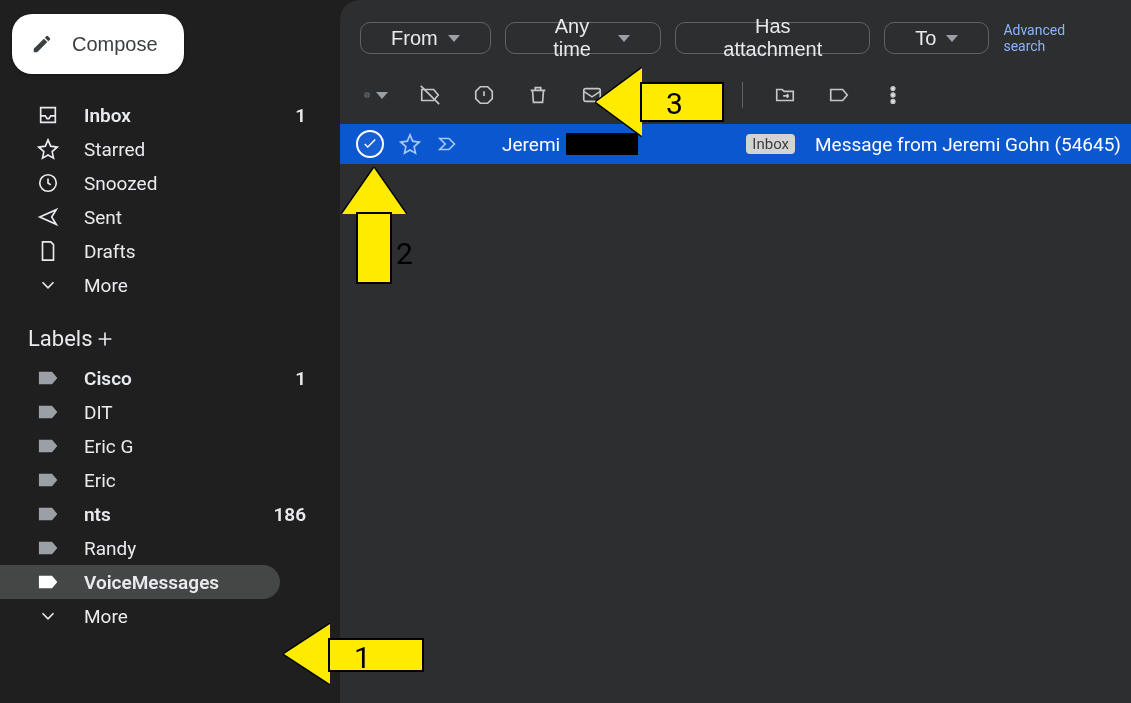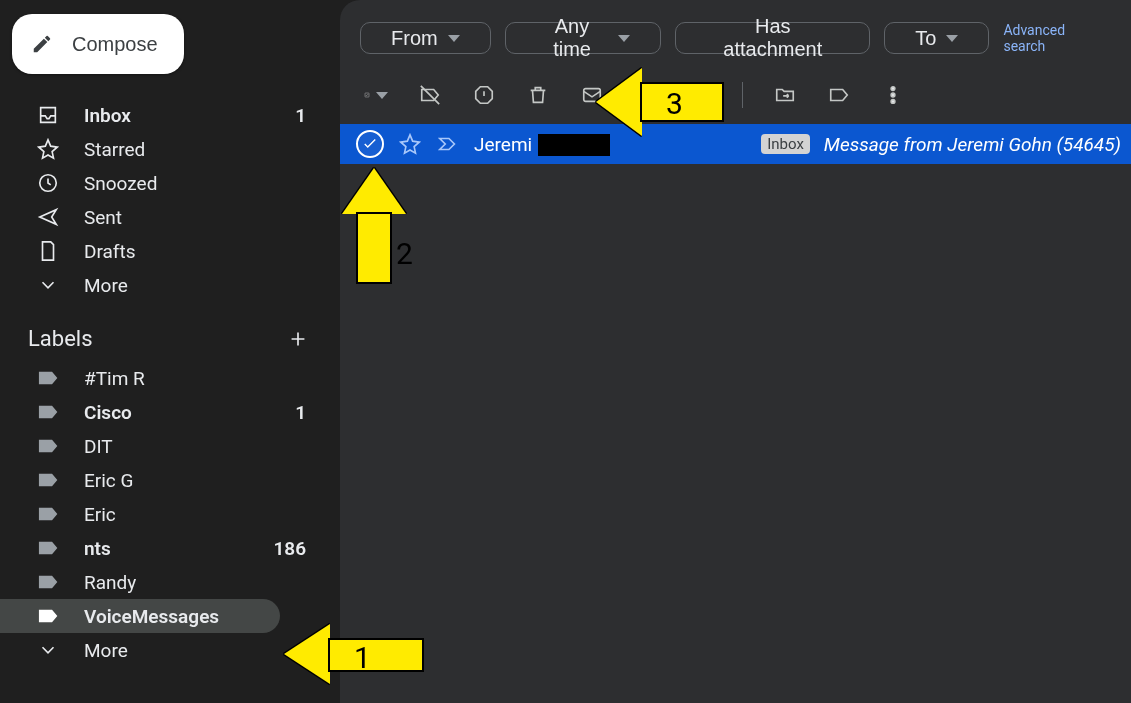--- a/index.html
+++ b/index.html
@@ -50,21 +50,21 @@
   }
   .nav-item .count, .label-item .count {
     position: absolute;
     right: 34px;
   }
   .bold { font-weight: 600; }
   .icon { width: 24px; height:24px; display:flex; align-items:center; justify-content:center; flex-shrink:0;}
   svg { width: 22px; height: 22px; fill: none; stroke: #e8eaed; stroke-width: 1.8; }
   .icon svg.fill { fill:#e8eaed; stroke:none;}
   .labels-header {
-    display:flex; align-items:center; justify-content:space-between;
+    display:flex; align-items:center; 
     padding: 24px 30px 10px 28px;
     font-size: 22px;
   }
   .label-highlight {
     background: #444746;
   }
   .label-tag-icon svg { fill:#9aa0a6; stroke:#9aa0a6; }
   .label-highlight .label-tag-icon svg { fill:#fff; stroke:#fff; }
 
   
@@ -118,27 +118,27 @@
     gap: 14px;
     font-size: 19px;
     cursor:pointer;
   }
   .checkbox-selected {
     width:28px;height:28px;border:2px solid #fff;border-radius:50%;
     display:flex;align-items:center;justify-content:center;
     background:rgba(255,255,255,.05);
   }
   .checkbox-selected svg{stroke:#fff;width:18px;height:18px;}
-  .email-sender { display:flex; align-items:flex-end; gap:6px; }
+  .email-sender { display:flex; align-items:center; gap:6px;margin-left:28px; }
   .redact { background:#000; width:72px; height:22px; display:inline-block;}
   .inbox-badge {
     background:#d3d3d3; color:#3c4043; font-size:15px; padding:1px 6px; border-radius:4px;
     margin-left: auto;
   }
-  .subject { margin-left:0; white-space:nowrap;font-style:italic; }
+  .subject { margin-left:6px; white-space:nowrap; }
 
   
   .arrow {
     position:absolute;
     pointer-events:none;
   }
   .arrow .shaft {
     position:absolute; background:#ffeb00; border:2px solid #000;
   }
   .arrow .head {
@@ -234,28 +234,20 @@
 
     <div class="labels-header">
       <span>Labels</span>
       <span class="icon">
           <svg viewBox="0 0 24 24">
             <path d="M12 5v14M5 12h14"></path>
           </svg>
         </span>
     </div>
 
-    <div class="label-item">
-      <span class="icon label-tag-icon">
-          <svg viewBox="0 0 24 24">
-            <path d="M3 6h13l5 6-5 6H3z"></path>
-          </svg>
-        </span>
-      <span>#Tim R</span>
-    </div>
     <div class="label-item bold">
       <span class="icon label-tag-icon">
           <svg viewBox="0 0 24 24">
             <path d="M3 6h13l5 6-5 6H3z"></path>
           </svg>
         </span>
       <span>Cisco</span>
       <span class="count">1</span>
     </div>
     <div class="label-item">

